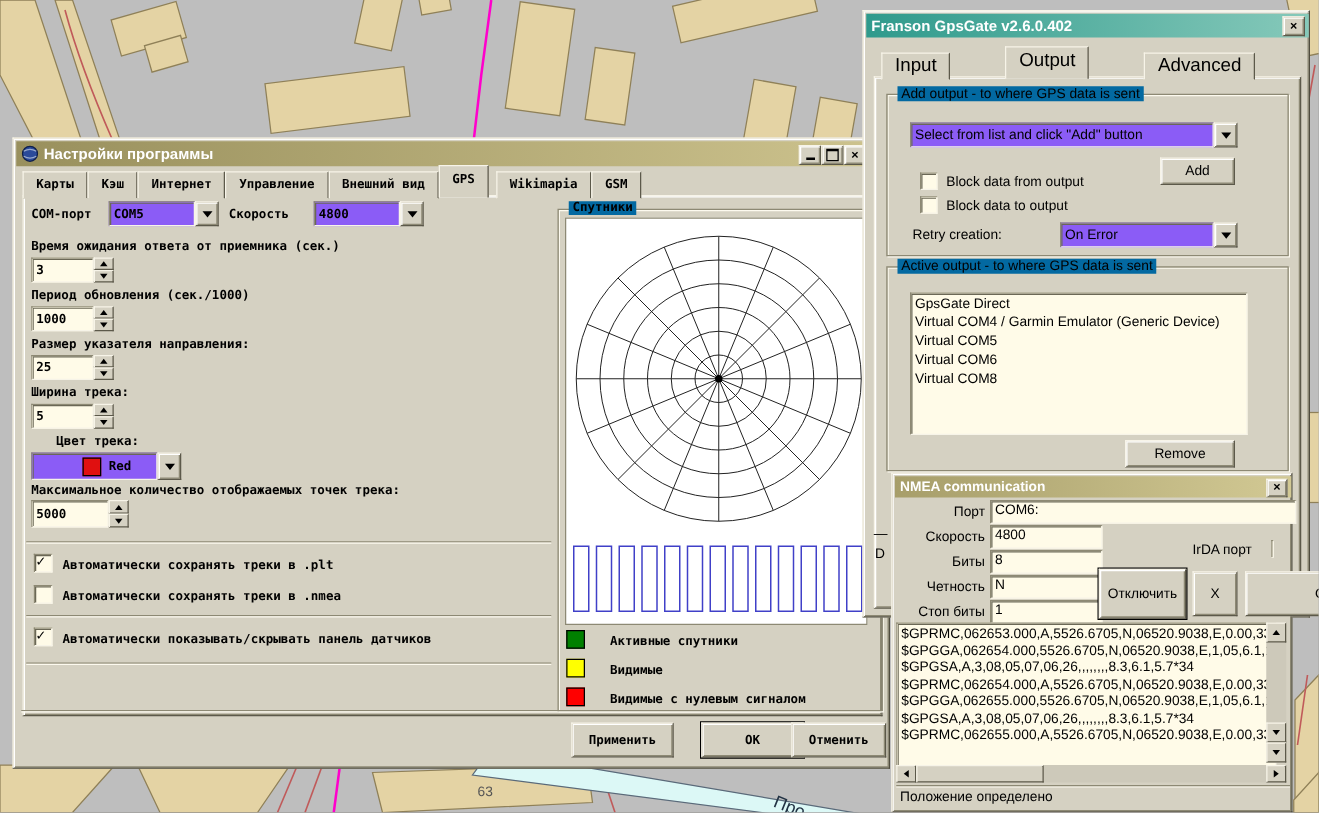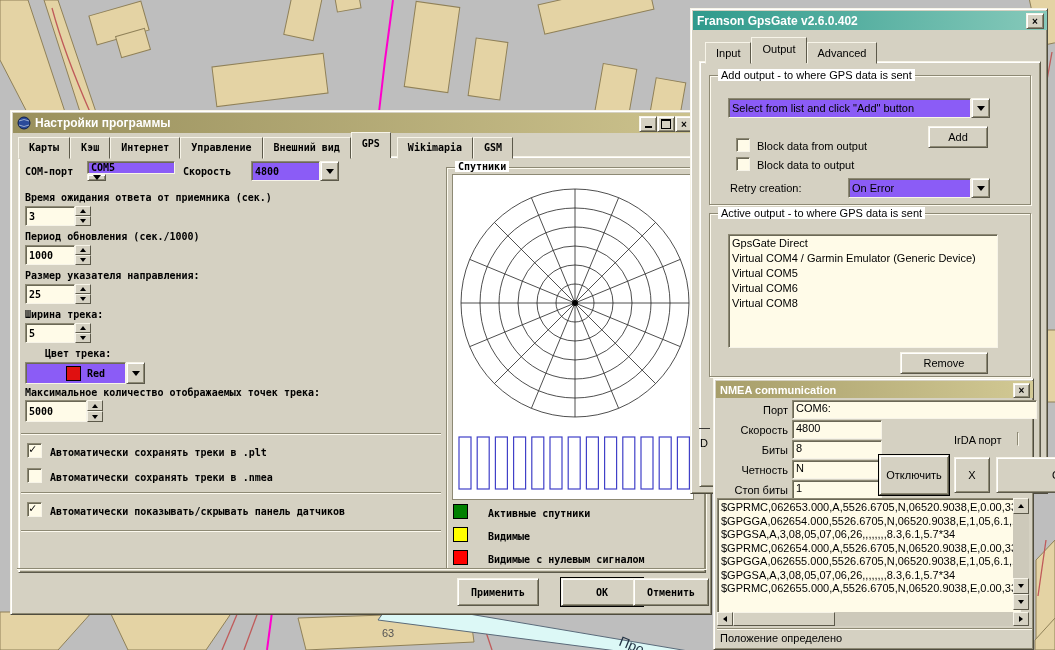--- a/index.html
+++ b/index.html
@@ -8,21 +8,21 @@
   .abs{position:absolute;}
   
   .win{background:#d5d1c2;border:1px solid;border-color:#f7f4e8 #4f4c3e #4f4c3e #f7f4e8;
        box-shadow:inset 1px 1px 0 #fff,inset -1px -1px 0 #8d8974;}
   .bevel-out{background:#d5d1c2;border:1px solid;border-color:#f7f4e8 #5c594a #5c594a #f7f4e8;
        box-shadow:inset 1px 1px 0 #fff,inset -1px -1px 0 #8d8974;}
   .bevel-in{background:#fffbe8;border:1px solid;border-color:#8d8974 #f7f4e8 #f7f4e8 #8d8974;
        box-shadow:inset 1px 1px 0 #6b6856;}
   .groove{height:0;border-top:1px solid #8d8974;border-bottom:1px solid #fdfaef;}
   .groupbox{border:1px solid #8d8974;box-shadow:inset 1px 1px 0 #fdfaef, 1px 1px 0 #fdfaef;}
-  .grouplabel{position:absolute;top:-7px;left:8px;background:#ffffff;padding:0 3px;}
+  .grouplabel{position:absolute;top:-7px;left:8px;background:#0369a1;padding:0 3px;}
   .btn{background:#d5d1c2;border:1px solid;border-color:#f7f4e8 #5c594a #5c594a #f7f4e8;
        box-shadow:inset 1px 1px 0 #fff,inset -1px -1px 0 #8d8974;
        display:flex;align-items:center;justify-content:center;cursor:default;}
   .btn-default{box-shadow:0 0 0 1px #000,inset 1px 1px 0 #fff,inset -1px -1px 0 #8d8974;}
   .titlebar{display:flex;align-items:center;color:#fff;font-weight:bold;font-size:12px;
        padding-left:4px;overflow:hidden;}
   .tb-olive{background:linear-gradient(90deg,#99905d,#cdc38e);}
   .tb-olive2{background:linear-gradient(90deg,#a79e6a,#d2c994);}
   .tb-teal{background:linear-gradient(90deg,#2f9a8c,#86c9ba);text-align:center;}
   .capbtn{width:16px;height:14px;margin-left:2px;font-size:10px;font-weight:bold;color:#000;}
@@ -135,21 +135,21 @@
       <span class="tab active">GPS</span>
       <span class="tab" style="margin-left:6px;">Wikimapia</span>
       <span class="tab">GSM</span>
     </div>
 
     <div class="abs bevel-out" style="left:7px;top:45px;width:686px;height:415px;"></div>
 
     <div class="abs mono" style="left:0;top:0;width:700px;height:503px;">
 
       <span class="abs" style="left:14px;top:55px;">COM-порт</span>
-      <div class="abs combo" style="left:76px;top:50px;width:88px;height:20px;flex-direction:column;">
+      <div class="abs combo" style="left:76px;top:50px;width:88px;height:20px;">
         <div class="cfield">COM5</div>
         <div class="cbtn">
             <span class="tri-d"></span>
           </div>
       </div>
       <span class="abs" style="left:172px;top:55px;">Скорость</span>
       <div class="abs combo" style="left:240px;top:50px;width:88px;height:20px;">
         <div class="cfield">4800</div>
         <div class="cbtn">
             <span class="tri-d"></span>
@@ -314,21 +314,21 @@
         </div>
     </div>
   </div>
 
   <div class="abs win" style="left:690px;top:8px;width:356px;height:484px;">
     <div class="abs titlebar tb-teal" style="left:2px;top:2px;width:350px;height:19px;">
       <span>Franson GpsGate v2.6.0.402</span>
       <span class="capbtn btn" style="position:absolute;right:3px;top:2px;">×</span>
     </div>
 
-    <div class="abs" style="left:14px;top:31px;display:flex;z-index:2;font-size:11px;">
+    <div class="abs" style="left:14px;top:31px;display:flex;z-index:2;font-size:15px;gap:44px;">
       <span class="tab">Input</span>
       <span class="tab active">Output</span>
       <span class="tab">Advanced</span>
     </div>
     <div class="abs bevel-out" style="left:8px;top:52px;width:340px;height:424px;"></div>
 
     <div class="abs groupbox" style="left:18px;top:66px;width:320px;height:128px;">
       <span class="grouplabel">Add output - to where GPS data is sent</span>
       <div class="abs combo" style="left:18px;top:22px;width:262px;height:20px;">
         <div class="cfield">Select from list and click "Add" button</div>

